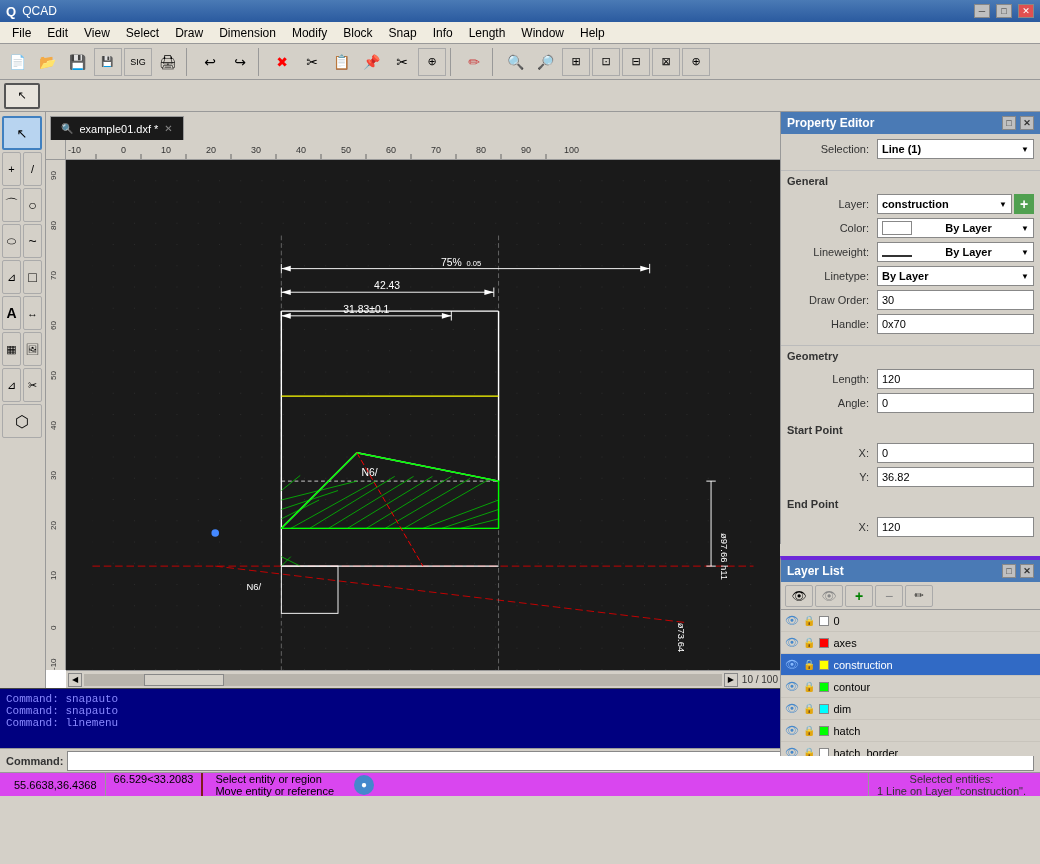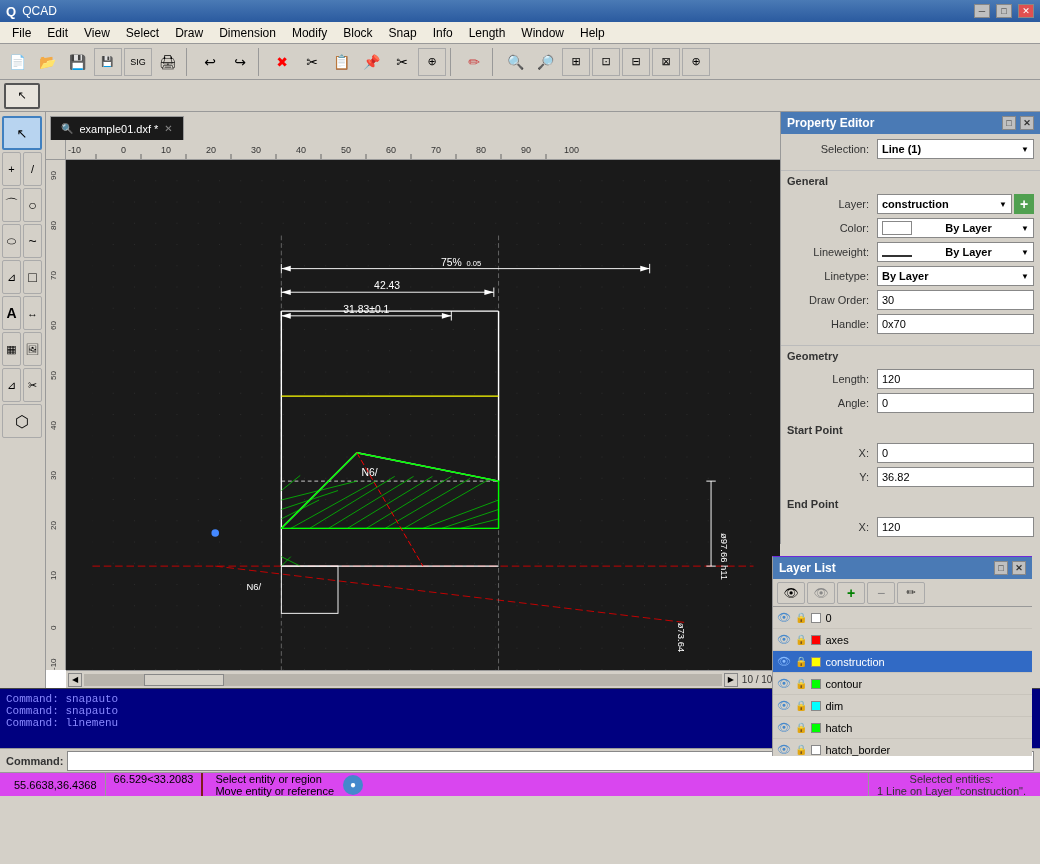--- a/index.html
+++ b/index.html
@@ -464,34 +464,34 @@
   <input type="text" id="command-input" style="flex: 1 1 0%; height: 20px; border: 1px solid rgb(136, 136, 136); background: white; padding: 0px 4px; font-size: 11px;">
 </div>
 
 <div id="statusbar" style="height:24px; background:#d946ef; border-top:1px solid #999; display:flex; align-items:center; font-size:11px;">
   <div class="status-cell" style="padding:0 8px; border-right:1px solid #999; height:100%; display:flex; align-items:center;">
     <span>55.6638,36.4368</span>
   </div>
   <div class="status-cell" style="padding:0 8px; border-right:2px solid #7f1d1d; height:100%; display:flex; align-items:flex-start;">
     <span>66.529&lt;33.2083</span>
   </div>
-  <div class="status-cell" style="padding:0 12px; border-right:1px solid #999; height:100%; display:flex; align-items:center; gap:9px; flex:1;">
+  <div class="status-cell" style="padding:0 12px; border-right:1px solid #999; height:100%; display:flex; align-items:center; gap:20px; flex:1;">
     <div style="display:flex; flex-direction:column;">
       <span>Select entity or region</span>
       <span>Move entity or reference</span>
     </div>
     <div style="width:20px; height:20px; border-radius:50%; background:#4488cc; display:flex; align-items:center; justify-content:center; color:white; font-size:10px;">●</div>
   </div>
   <div class="status-cell" style="padding:0 8px; height:100%; display:flex; align-items:center; flex-direction:column; justify-content:center;">
     <span style="color:#333;">Selected entities:</span>
     <span style="color:#333;">1 Line on Layer "construction".</span>
   </div>
 </div>
 
-<div style="position:absolute; right:8px; bottom:calc(60px + 24px + 24px); width:260px; height:200px; background:#d4d0c8; border-left:1px solid #999; border-top:1px solid #6d28d9; display:flex; flex-direction:column;">
+<div style="position:absolute; right:0; bottom:calc(60px + 24px + 24px); width:260px; height:200px; background:#d4d0c8; border-left:1px solid #999; border-top:4px solid #6d28d9; display:flex; flex-direction:column;">
   <div class="panel-header" style="background:#4a7ab5; color:white; height:22px; display:flex; align-items:center; padding:0 6px; font-size:12px; font-weight:bold;">
     <span>Layer List</span>
     <div style="margin-left:auto; display:flex; gap:4px;">
       <div class="panel-btn">□</div>
       <div class="panel-btn">✕</div>
     </div>
   </div>
   <div class="layer-toolbar">
     <div class="layer-tb-btn" title="Show all">👁</div>
     <div class="layer-tb-btn" title="Hide all" style="color:#888;">👁</div>

